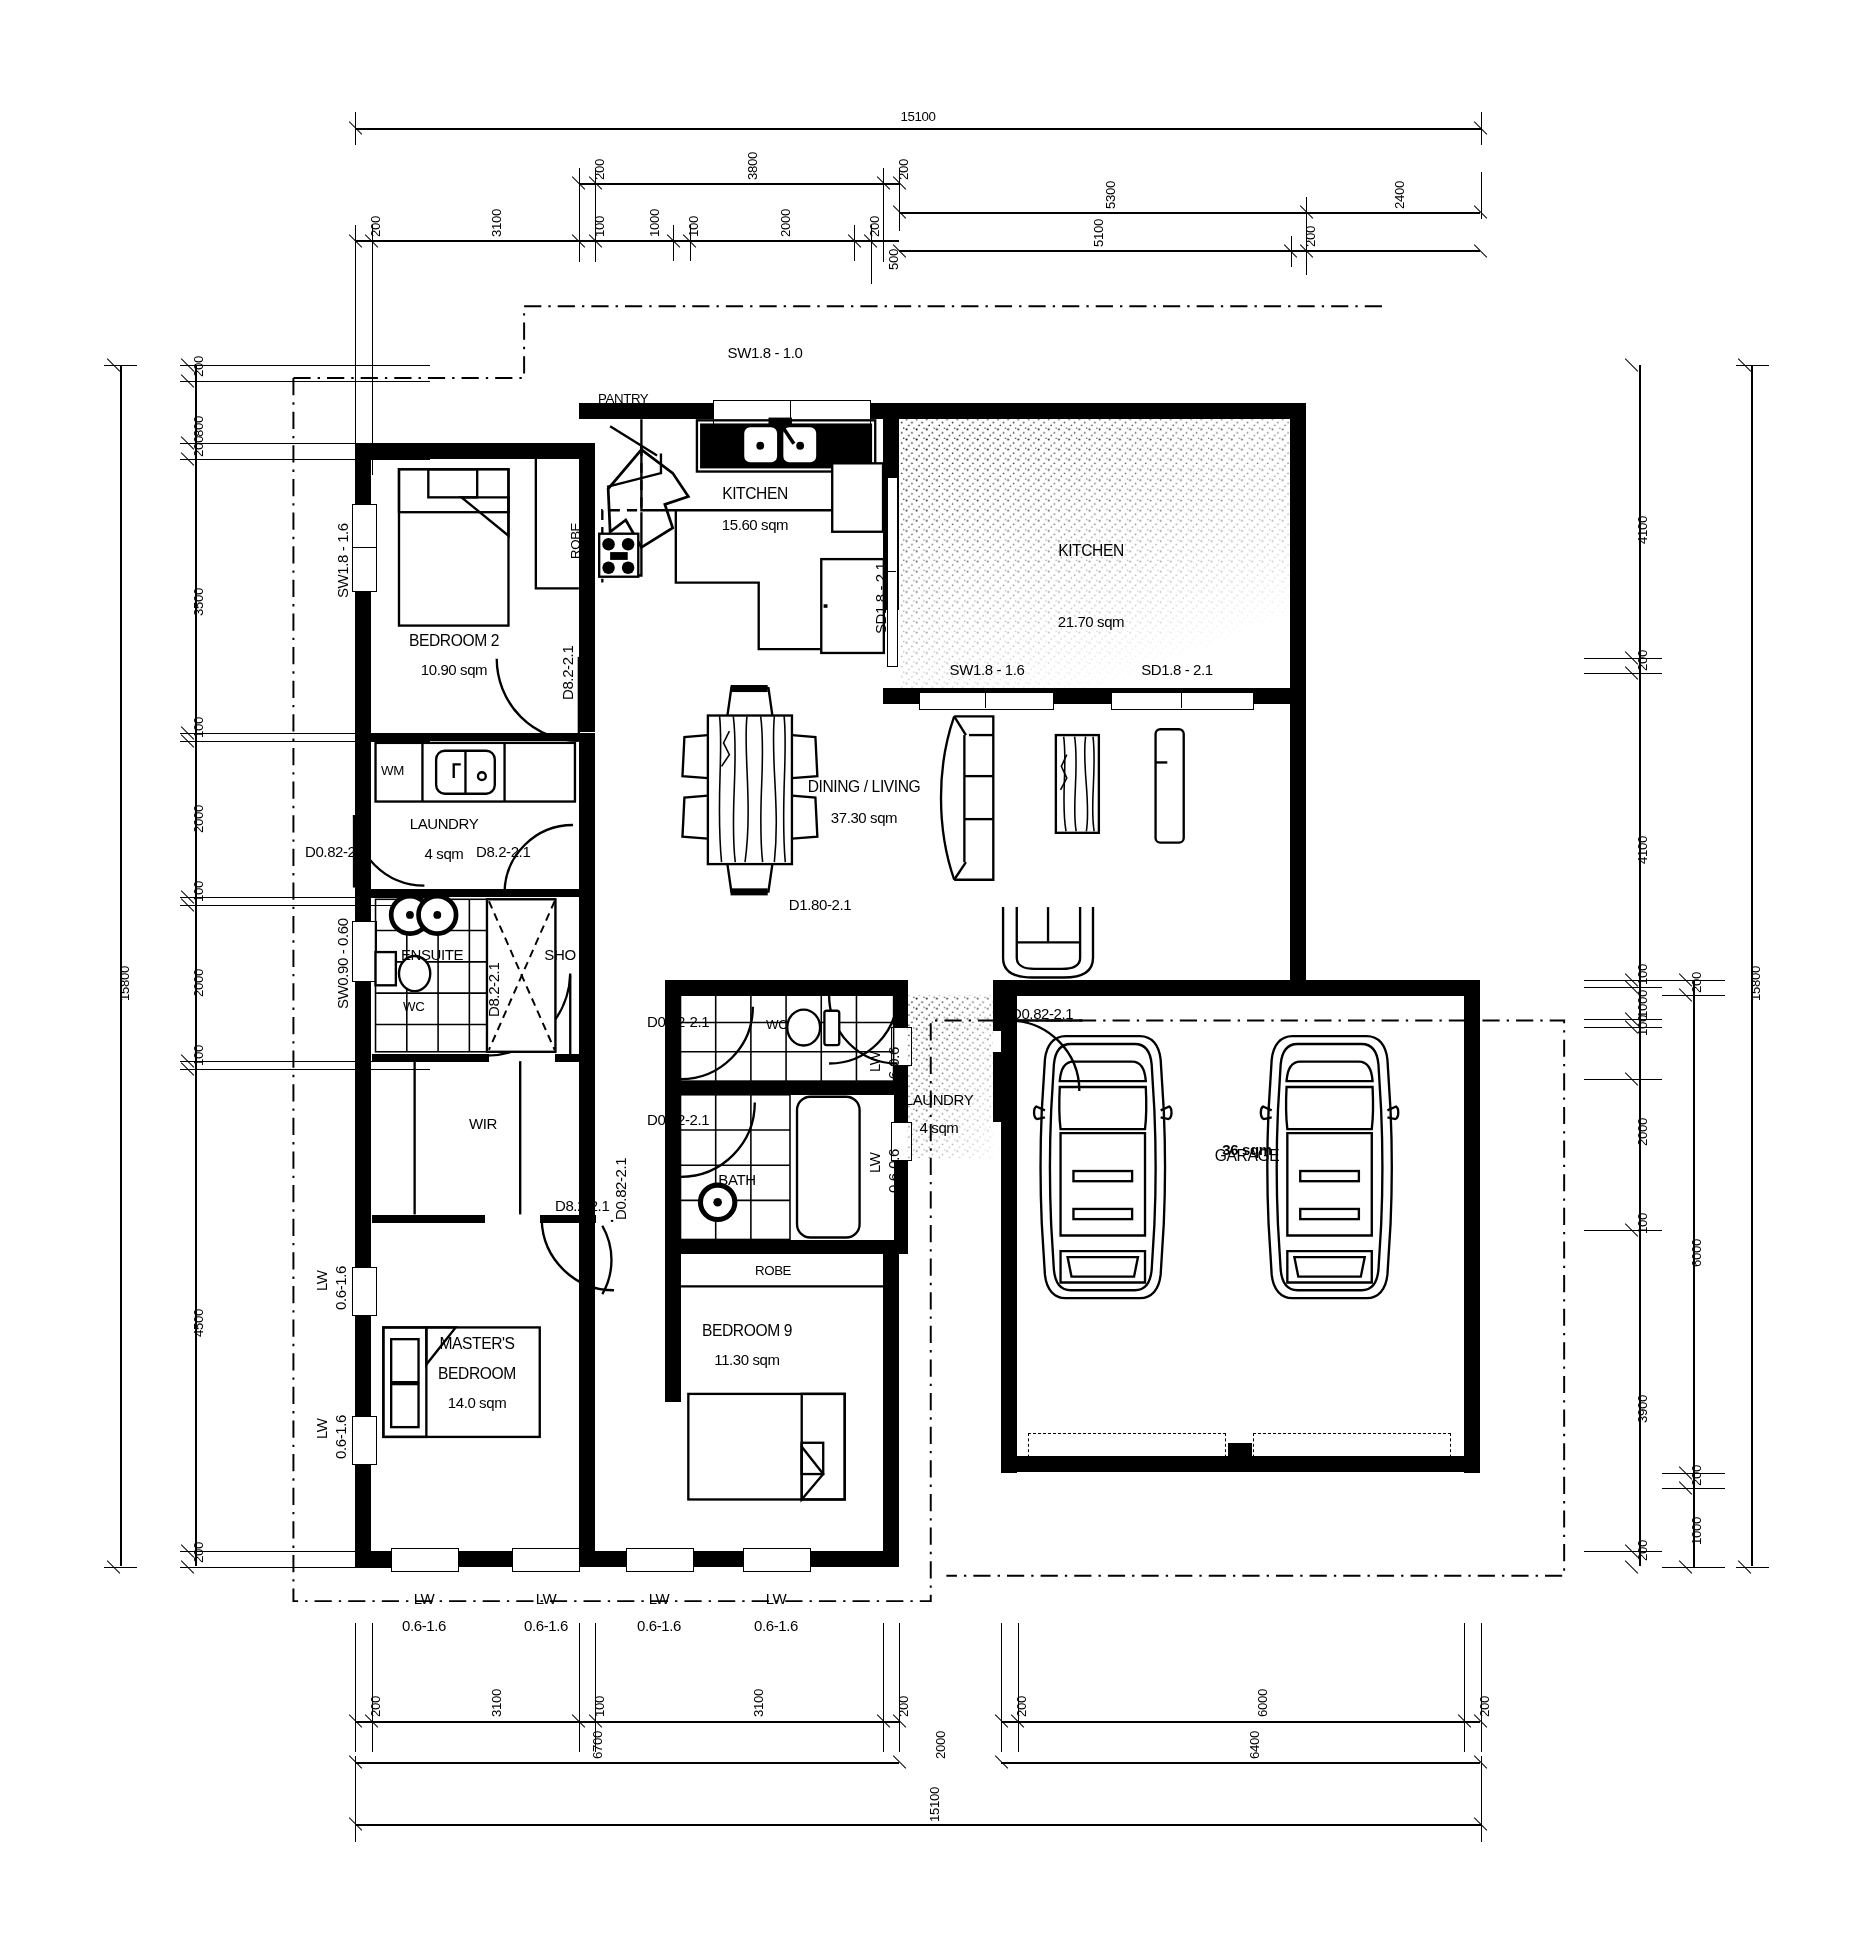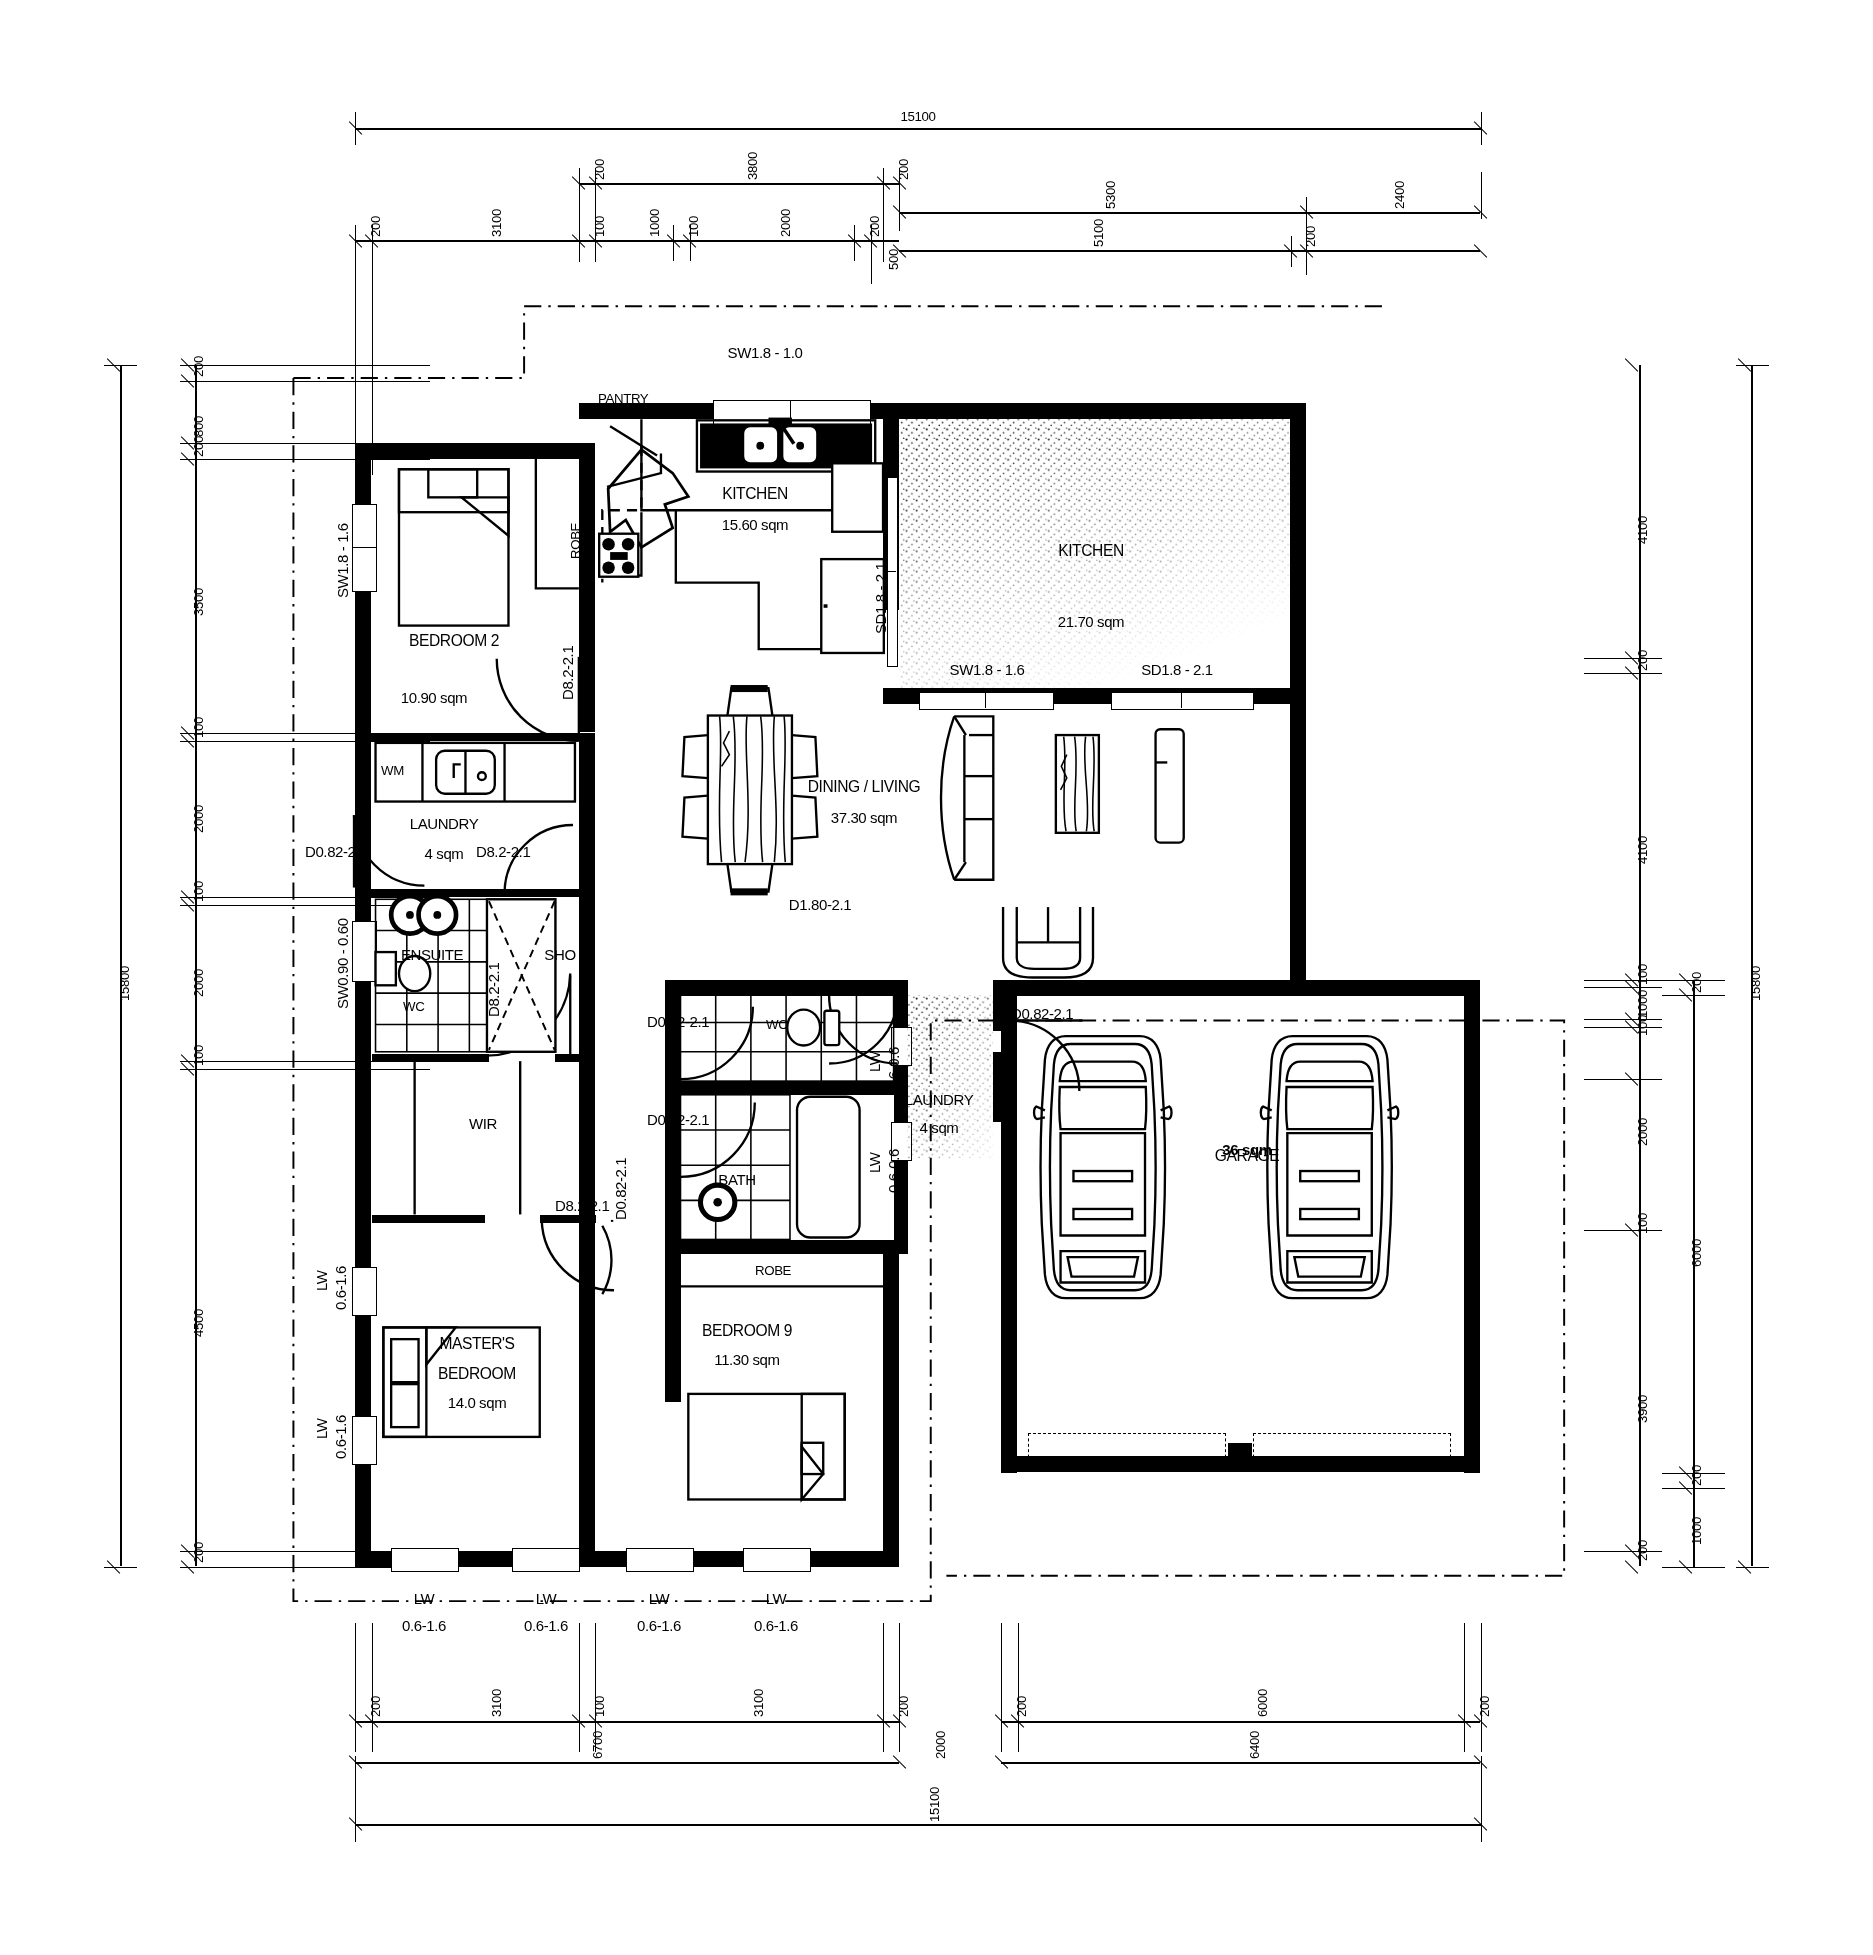--- a/index.html
+++ b/index.html
@@ -643,21 +643,21 @@
 
 <div class="lbl sm" style="left:598px;top:391px;">PANTRY</div>
 
 <div class="lbl rm ctr" style="left:755px;top:485px;">KITCHEN</div>
 <div class="lbl rm2 ctr" style="left:755px;top:516px;">15.60 sqm</div>
 
 <div class="lbl rm ctr" style="left:1091px;top:542px;">KITCHEN</div>
 <div class="lbl rm2 ctr" style="left:1091px;top:573px;margin-top:40px;">21.70 sqm</div>
 
 <div class="lbl rm ctr" style="left:454px;top:632px;">BEDROOM 2</div>
-<div class="lbl rm2 ctr" style="left:434px;top:661px;margin-top:28px;">10.90 sqm</div>
+<div class="lbl rm2 ctr" style="left:454px;top:661px;">10.90 sqm</div>
 
 <div class="lbl sm rot90" style="left:568px;top:559px;">ROBE</div>
 
 <div class="lbl sm" style="left:381px;top:763px;">WM</div>
 <div class="lbl rm2 ctr" style="left:444px;top:815px;">LAUNDRY</div>
 <div class="lbl rm2 ctr" style="left:444px;top:845px;">4 sqm</div>
 
 <div class="lbl rm2 ctr" style="left:432px;top:946px;">ENSUITE</div>
 <div class="lbl sm" style="left:403px;top:999px;">WC</div>
 <div class="lbl rm2 ctr" style="left:560px;top:946px;">SHO</div>

